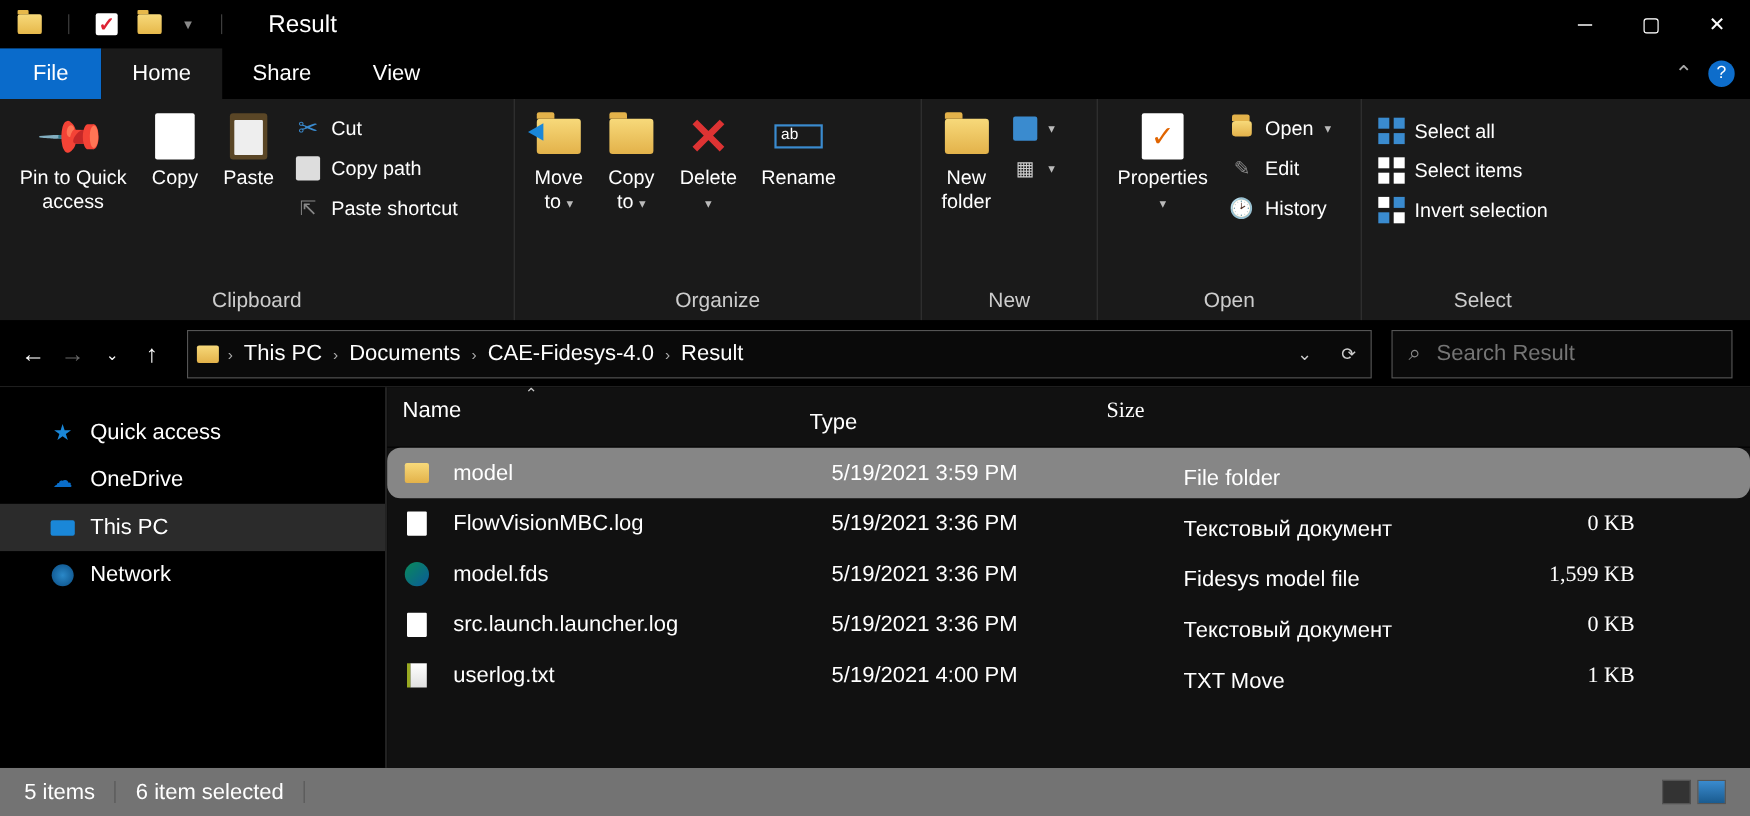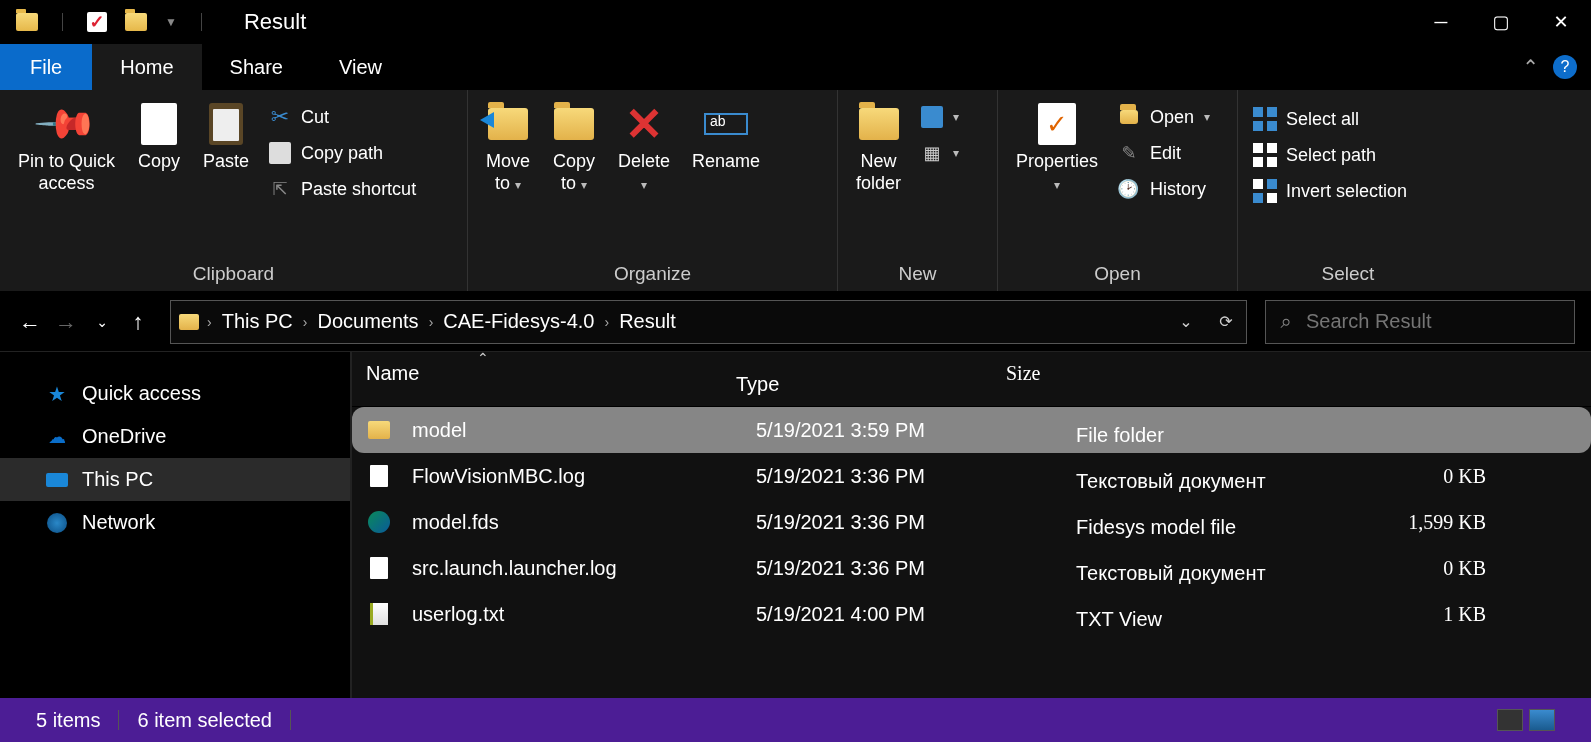--- a/index.html
+++ b/index.html
@@ -84,21 +84,21 @@
   .c-type{flex:0 0 270px;margin-top:11px;}
   .c-size{flex:0 0 150px;text-align:right;padding-right:10px;font-family:Liberation Serif, serif;}
   .fhead .c-size{text-align:left;}
   .frow{display:flex;align-items:center;padding:6px 14px;font-size:20px;cursor:pointer;border-radius:12px;}
   .frow.selected{background:#868686;color:#fff;}
   .frow .fic{width:26px;height:26px;margin-right:20px;display:flex;align-items:center;justify-content:center;}
   .fld{width:22px;height:18px;background:linear-gradient(#f7d97a,#e3b24a);border-radius:2px;}
   .doc{width:18px;height:22px;background:#fff;border-radius:1px;}
   .fds{width:22px;height:22px;border-radius:50%;background:linear-gradient(135deg,#0a8a5a,#0a5a9a);}
   .txt{width:18px;height:22px;background:linear-gradient(#fff,#e0e0e0);border-left:3px solid #9a2;}
-  .statusbar{height:44px;background:#4c1d95;display:flex;align-items:center;padding:0 36px;font-size:20px;gap:18px;text-align:center;}
+  .statusbar{height:44px;background:#737373;display:flex;align-items:center;padding:0 22px;font-size:20px;gap:18px;text-align:center;}
   .statusbar .sep{width:1px;height:20px;background:#555;}
   .statusbar .viewbtns{margin-left:auto;display:flex;gap:6px;}
   .viewbtns div{width:26px;height:22px;border:1px solid #555;background:#333;}
   .arrow-blue{position:absolute;left:-6px;top:10px;width:0;height:0;border-top:8px solid transparent;border-bottom:8px solid transparent;border-right:14px solid #1a87d8;}
 </style>
 </head>
 <body>
 
 <div class="titlebar">
   <div class="tbicons">
@@ -266,21 +266,21 @@
         </div>
       <div class="smallrow">
           <div class="ic">
             <div class="i-select none">
               <span></span>
               <span></span>
               <span></span>
               <span></span>
             </div>
           </div>
-          <span>Select path</span>
+          <span>Select items</span>
         </div>
       <div class="smallrow">
           <div class="ic">
             <div class="i-select inv">
               <span></span>
               <span></span>
               <span></span>
               <span></span>
             </div>
           </div>
@@ -383,21 +383,21 @@
     <div class="c-date">5/19/2021 3:36 PM</div>
     <div class="c-type">Текстовый документ</div>
     <div class="c-size">0 KB</div>
         </div>
         <div class="frow">
           <div class="fic">
             <div class="txt"></div>
           </div>
     <div class="c-name" style="flex:0 0 344px">userlog.txt</div>
     <div class="c-date">5/19/2021 4:00 PM</div>
-    <div class="c-type">TXT View</div>
+    <div class="c-type">TXT Move</div>
     <div class="c-size">1 KB</div>
         </div>
       </div>
   </div>
 </div>
 
 <div class="statusbar">
   <span>5 items</span>
   <div class="sep"></div>
   <span>6 item selected</span>

